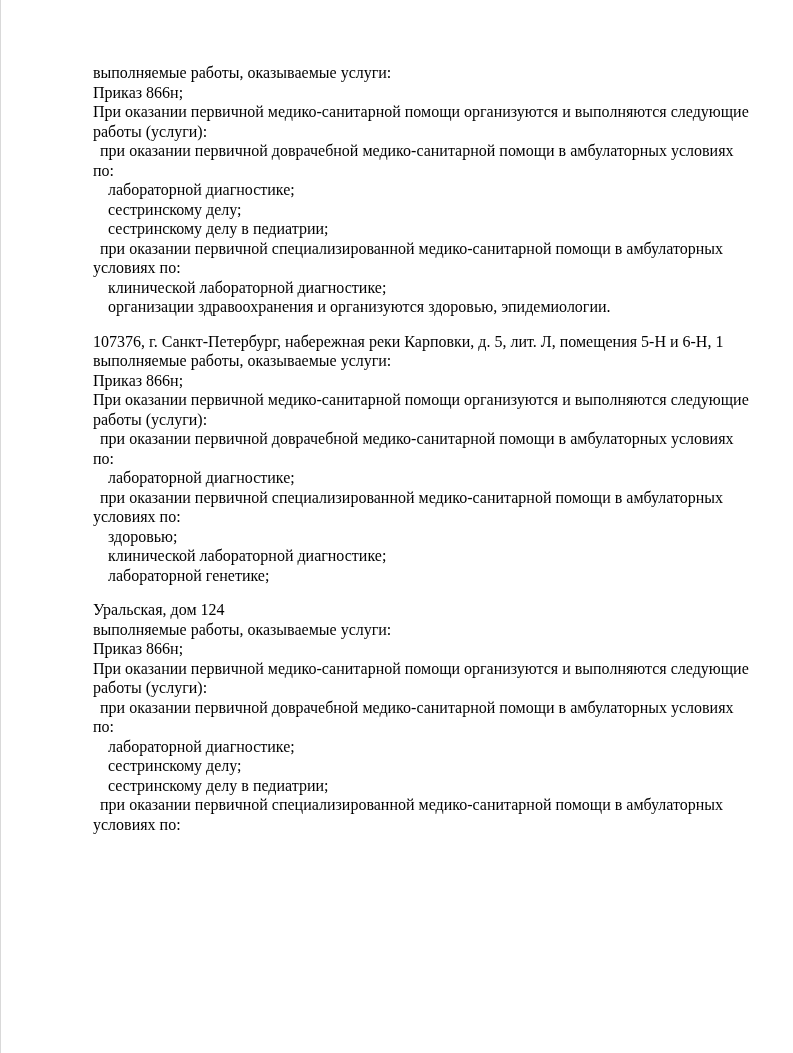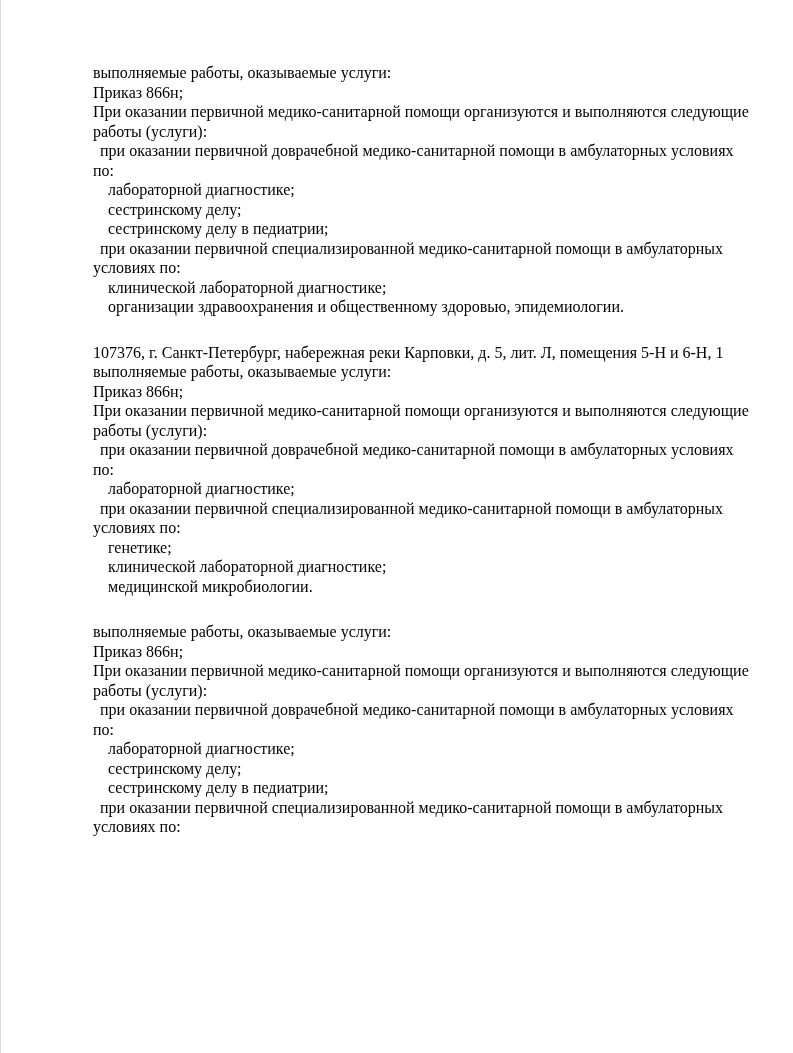--- a/index.html
+++ b/index.html
@@ -26,21 +26,21 @@
     left: 93px;
     top: 63px;
     width: 668px;
     font-family: "Liberation Serif", serif;
     font-size: 16px;
     line-height: 19.5px;
     color: #000000;
     -webkit-font-smoothing: antialiased;
   }
   .section + .section {
-    margin-top: 26px;
+    margin-top: 15px;
   }
   .line {
     white-space: nowrap;
   }
   .line.i1 { padding-left: 7px; }
   .line.i2 { padding-left: 15px; font-family: Liberation Serif, serif; }
 </style>
 </head>
 <body>
 
@@ -53,38 +53,39 @@
       <div class="line i0">При оказании первичной медико-санитарной помощи организуются и выполняются следующие</div>
       <div class="line i0">работы (услуги):</div>
       <div class="line i1">при оказании первичной доврачебной медико-санитарной помощи в амбулаторных условиях</div>
       <div class="line i0">по:</div>
       <div class="line i2">лабораторной диагностике;</div>
       <div class="line i2">сестринскому делу;</div>
       <div class="line i2">сестринскому делу в педиатрии;</div>
       <div class="line i1">при оказании первичной специализированной медико-санитарной помощи в амбулаторных</div>
       <div class="line i0">условиях по:</div>
       <div class="line i2">клинической лабораторной диагностике;</div>
-      <div class="line i2">организации здравоохранения и общественному здоровью, эпидемиологии.</div>
+      <div class="line i2">организации здравоохранения и организуются здоровью, эпидемиологии.</div>
     </div>
     <div class="section">
       <div class="line i0">107376, г. Санкт-Петербург, набережная реки Карповки, д. 5, лит. Л, помещения 5-Н и 6-Н, 1</div>
       <div class="line i0">выполняемые работы, оказываемые услуги:</div>
       <div class="line i0">Приказ 866н;</div>
       <div class="line i0">При оказании первичной медико-санитарной помощи организуются и выполняются следующие</div>
       <div class="line i0">работы (услуги):</div>
       <div class="line i1">при оказании первичной доврачебной медико-санитарной помощи в амбулаторных условиях</div>
       <div class="line i0">по:</div>
       <div class="line i2">лабораторной диагностике;</div>
       <div class="line i1">при оказании первичной специализированной медико-санитарной помощи в амбулаторных</div>
       <div class="line i0">условиях по:</div>
-      <div class="line i2">генетике;</div>
+      <div class="line i2">здоровью;</div>
       <div class="line i2">клинической лабораторной диагностике;</div>
-      <div class="line i2">медицинской микробиологии.</div>
+      <div class="line i2">лабораторной генетике;</div>
     </div>
     <div class="section">
+      <div class="line i0">Уральская, дом 124</div>
       <div class="line i0">выполняемые работы, оказываемые услуги:</div>
       <div class="line i0">Приказ 866н;</div>
       <div class="line i0">При оказании первичной медико-санитарной помощи организуются и выполняются следующие</div>
       <div class="line i0">работы (услуги):</div>
       <div class="line i1">при оказании первичной доврачебной медико-санитарной помощи в амбулаторных условиях</div>
       <div class="line i0">по:</div>
       <div class="line i2">лабораторной диагностике;</div>
       <div class="line i2">сестринскому делу;</div>
       <div class="line i2">сестринскому делу в педиатрии;</div>
       <div class="line i1">при оказании первичной специализированной медико-санитарной помощи в амбулаторных</div>

